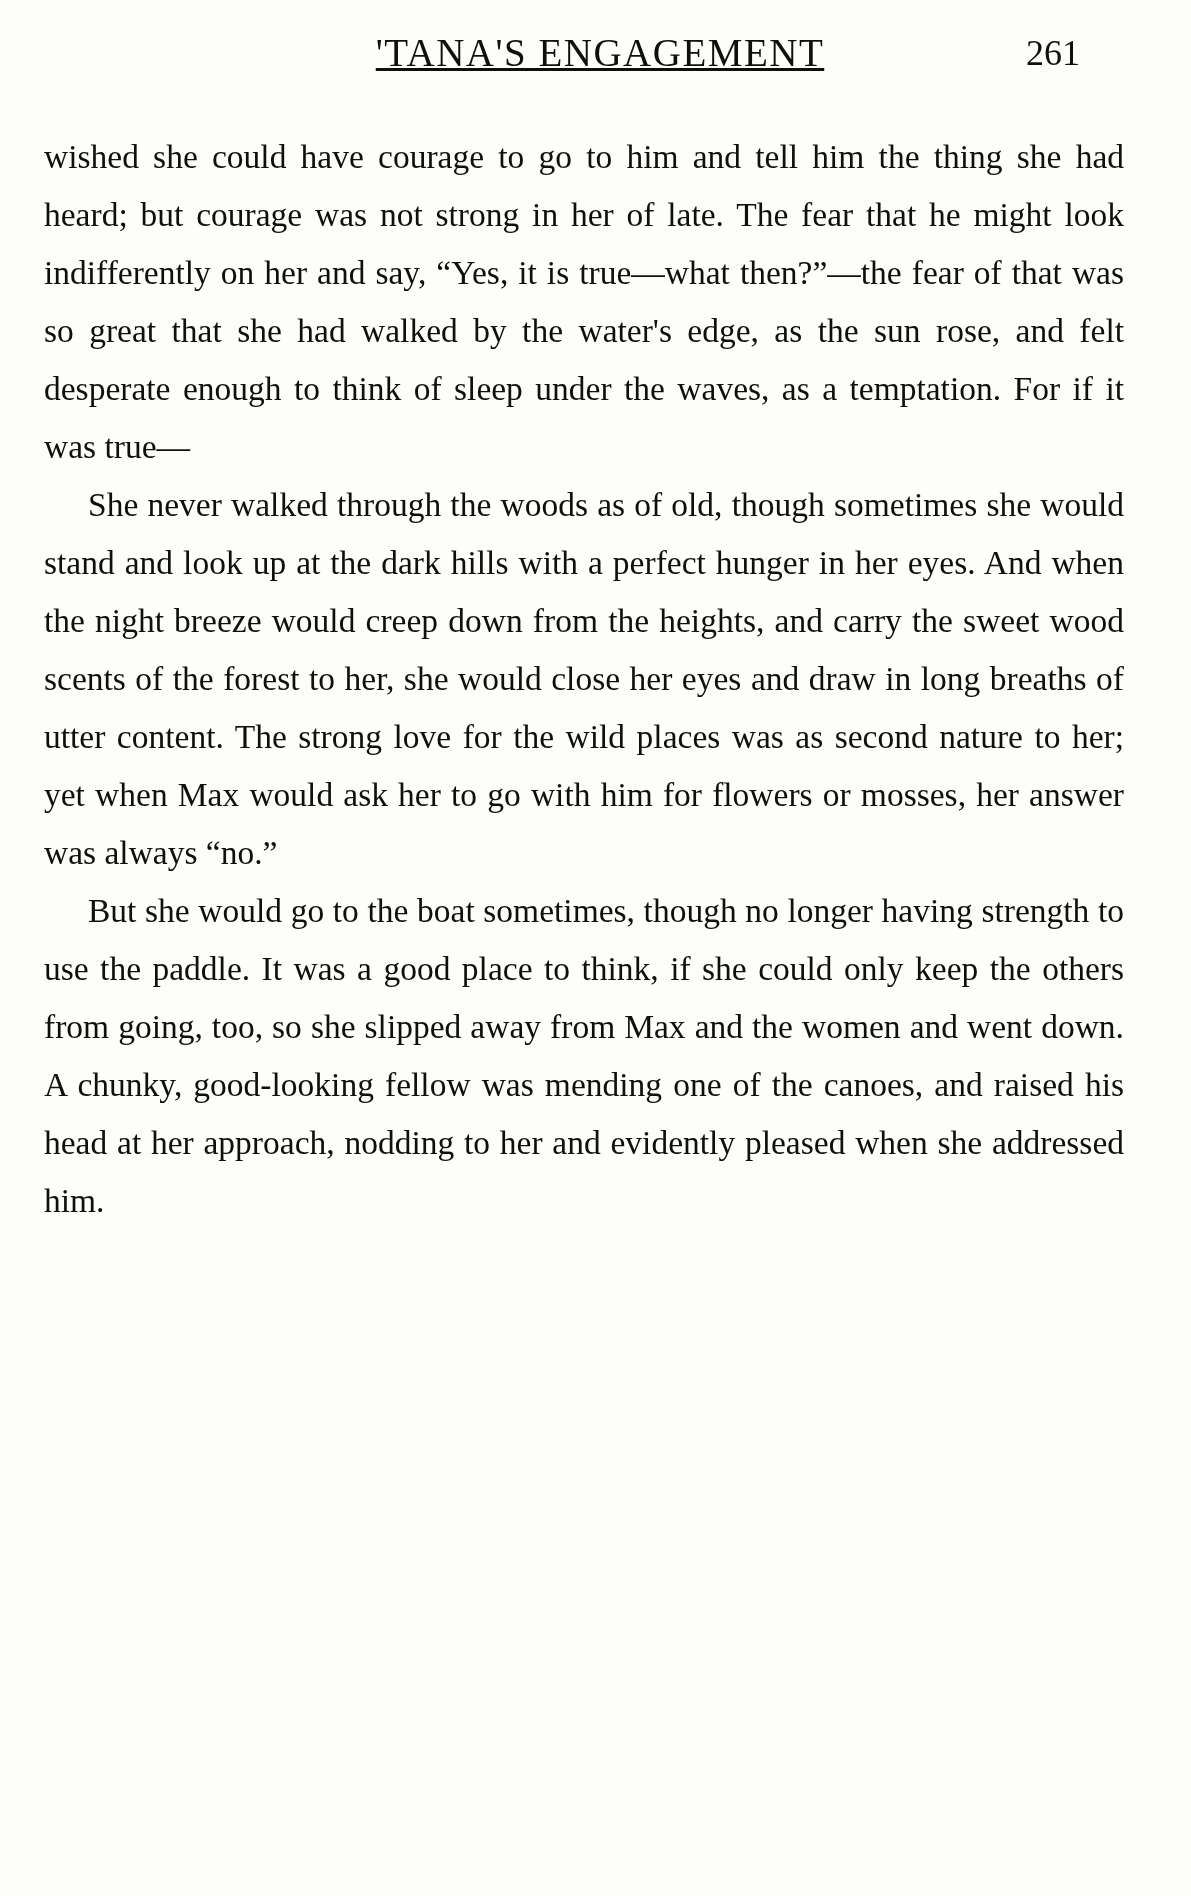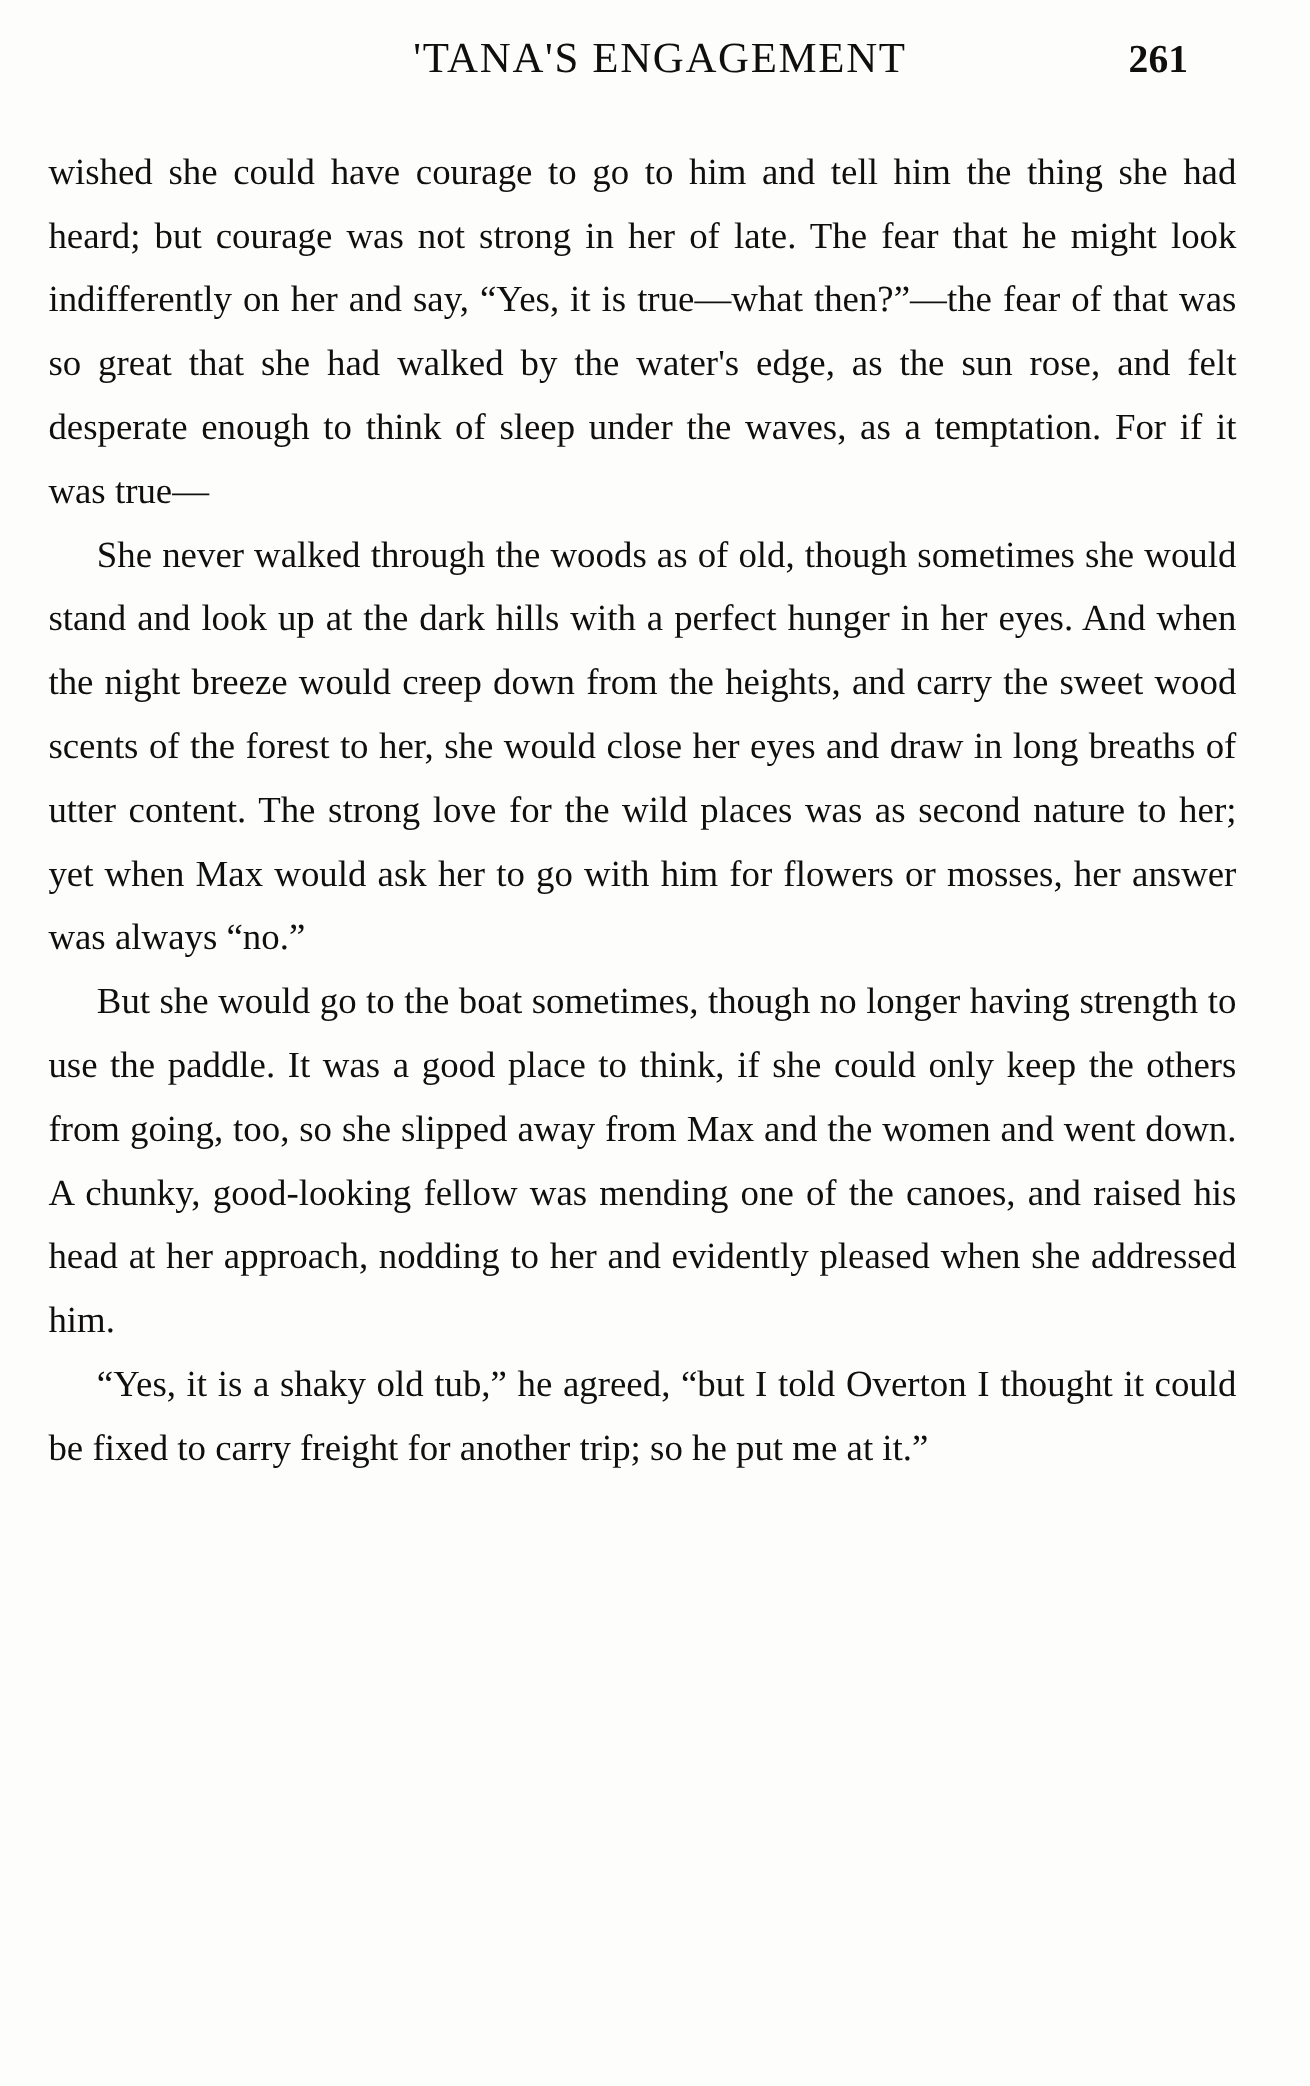--- a/index.html
+++ b/index.html
@@ -31,27 +31,28 @@
     height: 60px;
     display: flex;
     align-items: baseline;
     justify-content: center;
   }
   .running-title {
     font-size: 39px;
     letter-spacing: 1.5px;
     font-weight: 400;
     white-space: nowrap;
+    text-decoration: underline;
   }
   .page-number {
     position: absolute;
     right: 0px;
     top: 2px;
     font-size: 36px;
-    font-weight: 700;
+    font-weight: 400;
     letter-spacing: 0px;
   }
   .body-text {
     position: absolute;
     left: 44px;
     top: 128px;
     width: 1080px;
   }
   .para {
     font-size: 33.5px;
@@ -75,16 +76,15 @@
 
   <div class="header">
     <div class="running-title">'TANA'S ENGAGEMENT</div>
     <div class="page-number">261</div>
   </div>
 
   <div class="body-text">
     <p class="para">wished she could have courage to go to him and tell him the thing she had heard; but courage was not strong in her of late. The fear that he might look indifferently on her and say, “Yes, it is true—what then?”—the fear of that was so great that she had walked by the water's edge, as the sun rose, and felt desperate enough to think of sleep under the waves, as a temptation. For if it was true—</p>
     <p class="para indent">She never walked through the woods as of old, though sometimes she would stand and look up at the dark hills with a perfect hunger in her eyes. And when the night breeze would creep down from the heights, and carry the sweet wood scents of the forest to her, she would close her eyes and draw in long breaths of utter content. The strong love for the wild places was as second nature to her; yet when Max would ask her to go with him for flowers or mosses, her answer was always “no.”</p>
     <p class="para indent">But she would go to the boat sometimes, though no longer having strength to use the paddle. It was a good place to think, if she could only keep the others from going, too, so she slipped away from Max and the women and went down. A chunky, good-looking fellow was mending one of the canoes, and raised his head at her approach, nodding to her and evidently pleased when she addressed him.</p>
-    <p class="para indent">“Yes, it is a shaky old tub,” he agreed, “but I told Overton I thought it could be fixed to carry freight for another trip; so he put me at it.”</p>
   </div>
 
 </div>
 
 </body></html>

